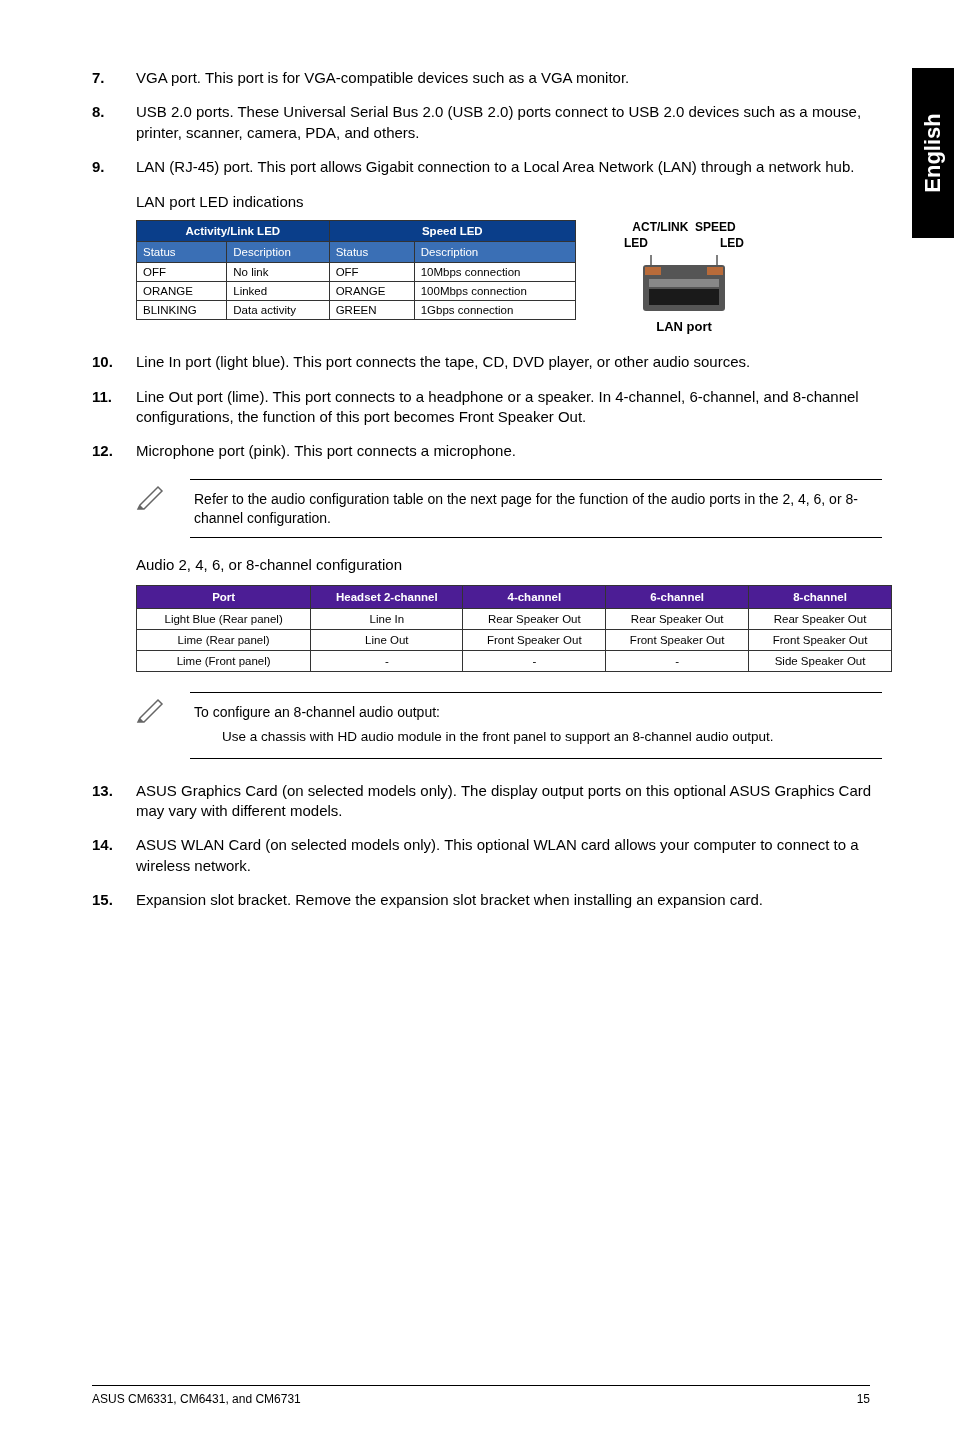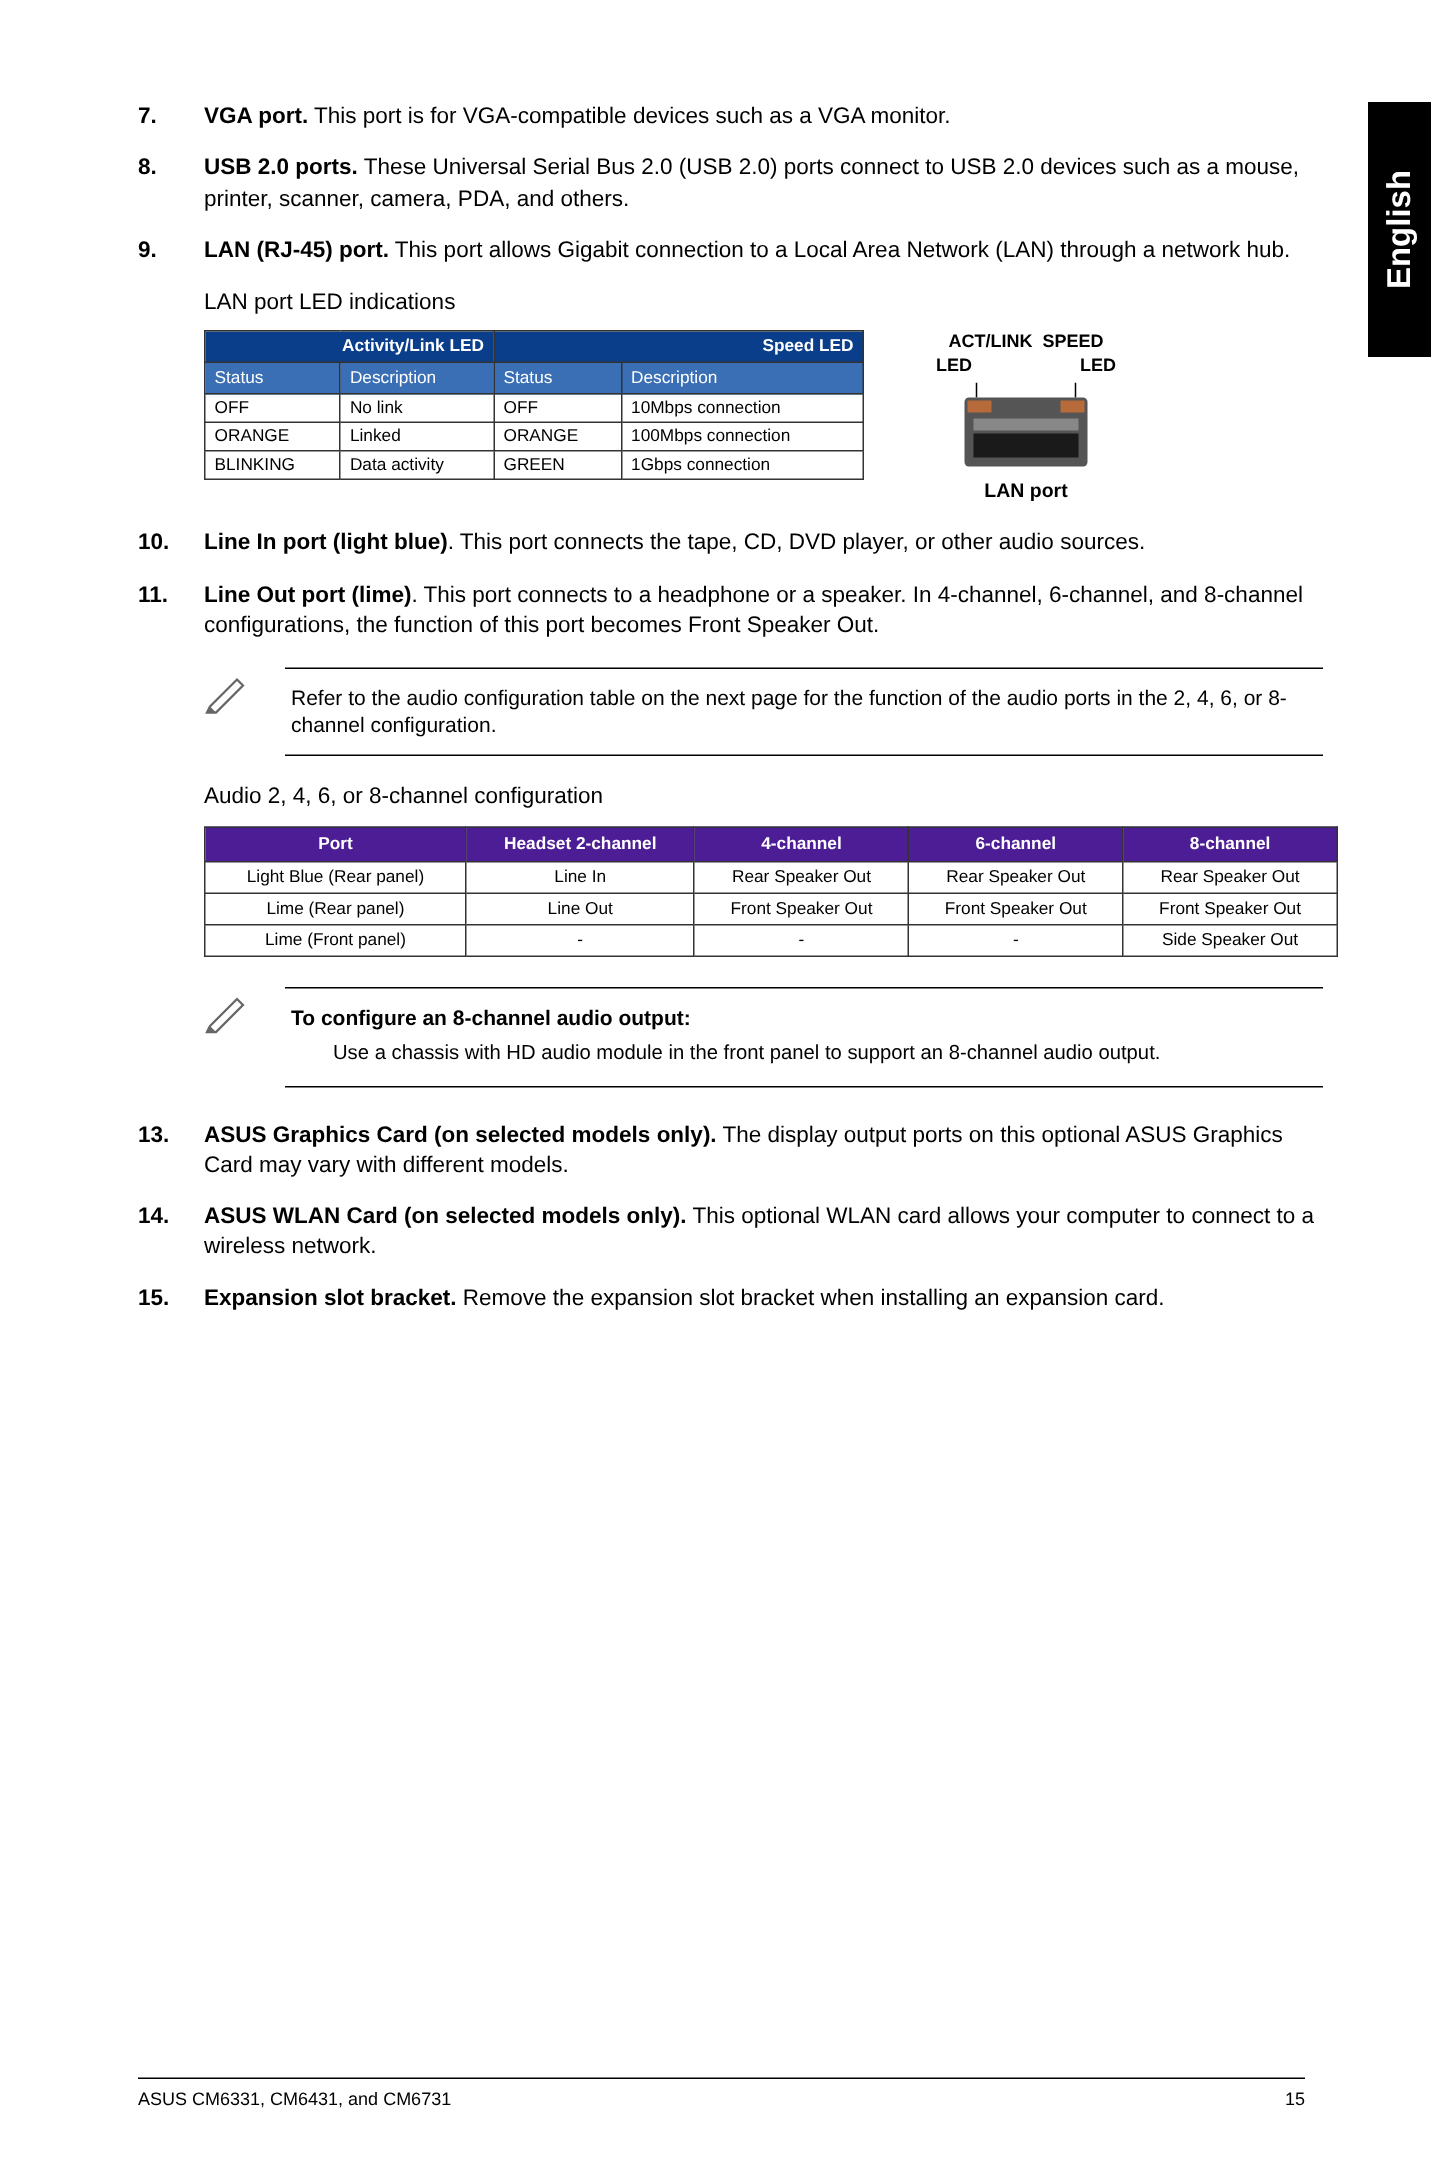--- a/index.html
+++ b/index.html
@@ -3,26 +3,26 @@
 <meta charset="utf-8">
 <style>
 * { margin: 0; padding: 0; box-sizing: border-box; }
 body { font-family: Arial, Helvetica, sans-serif; width: 954px; height: 1438px; position: relative; background: #fff; color: #000; }
 .page { padding: 68px 72px 40px 92px; }
 .side-tab { position: absolute; right: 0; top: 68px; width: 42px; height: 170px; background: #000; color: #fff; display: flex; align-items: center; justify-content: center; }
 .side-tab span { transform: rotate(-90deg); font-weight: bold; font-size: 22px; white-space: nowrap; }
 .item { display: flex; margin-bottom: 14px; font-size: 15px; line-height: 1.35; }
 .item .num { width: 44px; font-weight: bold; flex-shrink: 0; }
 .item .body {}
-.bold { font-weight: bold; text-align: center; }
+.bold { font-weight: normal; text-align: center; }
 .led-section { margin-left: 44px; margin-top: 8px; margin-bottom: 18px; }
 .led-title { font-weight: normal; font-size: 15px; margin-bottom: 10px; margin-top: 16px; }
 .led-flex { display: flex; align-items: flex-start; gap: 48px; }
 table.led { border-collapse: collapse; font-size: 11.5px; width: 440px; }
-table.led th.group { background: #0a3e8a; color: #fff; text-align: right; padding: 4px 6px; font-weight: bold; border: 1px solid #333; }
+table.led th.group { background: #0a3e8a; color: #fff; text-align: center; padding: 4px 6px; font-weight: bold; border: 1px solid #333; }
 table.led th.col { background: #3a6fb5; color: #fff; text-align: left; padding: 4px 6px; font-weight: normal; border: 1px solid #333; }
 table.led td { border: 1px solid #333; padding: 3px 6px; }
 .lan-diagram { font-size: 12px; font-weight: bold; text-align: center; line-height: 1.2; }
 .lan-labels { display: flex; justify-content: space-between; width: 120px; margin: 2px auto 0; }
 .lan-port-svg { margin: 4px auto 2px; display: block; }
 .lan-caption { font-weight: bold; font-size: 13px; margin-top: 4px; }
 .note-row { display: flex; align-items: flex-start; margin: 18px 0 18px 44px; gap: 22px; }
 .note-row .icon { width: 32px; flex-shrink: 0; }
 .note-row .txt { border-top: 1px solid #000; border-bottom: 1px solid #000; padding: 10px 4px; font-size: 14px; flex: 1; line-height: 1.3; }
 .audio-title { font-weight: normal; font-size: 15px; margin: 12px 0 12px 44px; }
@@ -118,20 +118,24 @@
   <div class="item">
     <div class="num">10.</div>
     <div class="body"><span class="bold">Line In port (light blue)</span><span>. This port connects the tape, CD, DVD player, or other audio sources.</span></div>
   </div>
 
   <div class="item">
     <div class="num">11.</div>
     <div class="body"><span class="bold">Line Out port (lime)</span><span>. This port connects to a headphone or a speaker. In 4-channel, 6-channel, and 8-channel configurations, the function of this port becomes Front Speaker Out.</span></div>
   </div>
 
+  <div class="item">
+    <div class="num">12.</div>
+    <div class="body"><span class="bold">Microphone port (pink)</span><span>. This port connects a microphone.</span></div>
+  </div>
 
   <div class="note-row">
     <div class="icon">
       <svg width="32" height="32" viewBox="0 0 32 32">
           <path d="M4 26 L22 8 L26 12 L8 30 L2 30 Z" fill="none" stroke="#666" stroke-width="1.5"></path>
           <path d="M2 30 L8 30 L4 26 Z" fill="#666"></path>
         </svg>
     </div>
     <div class="txt">Refer to the audio configuration table on the next page for the function of the audio ports in the 2, 4, 6, or 8-channel configuration.</div>
   </div>

